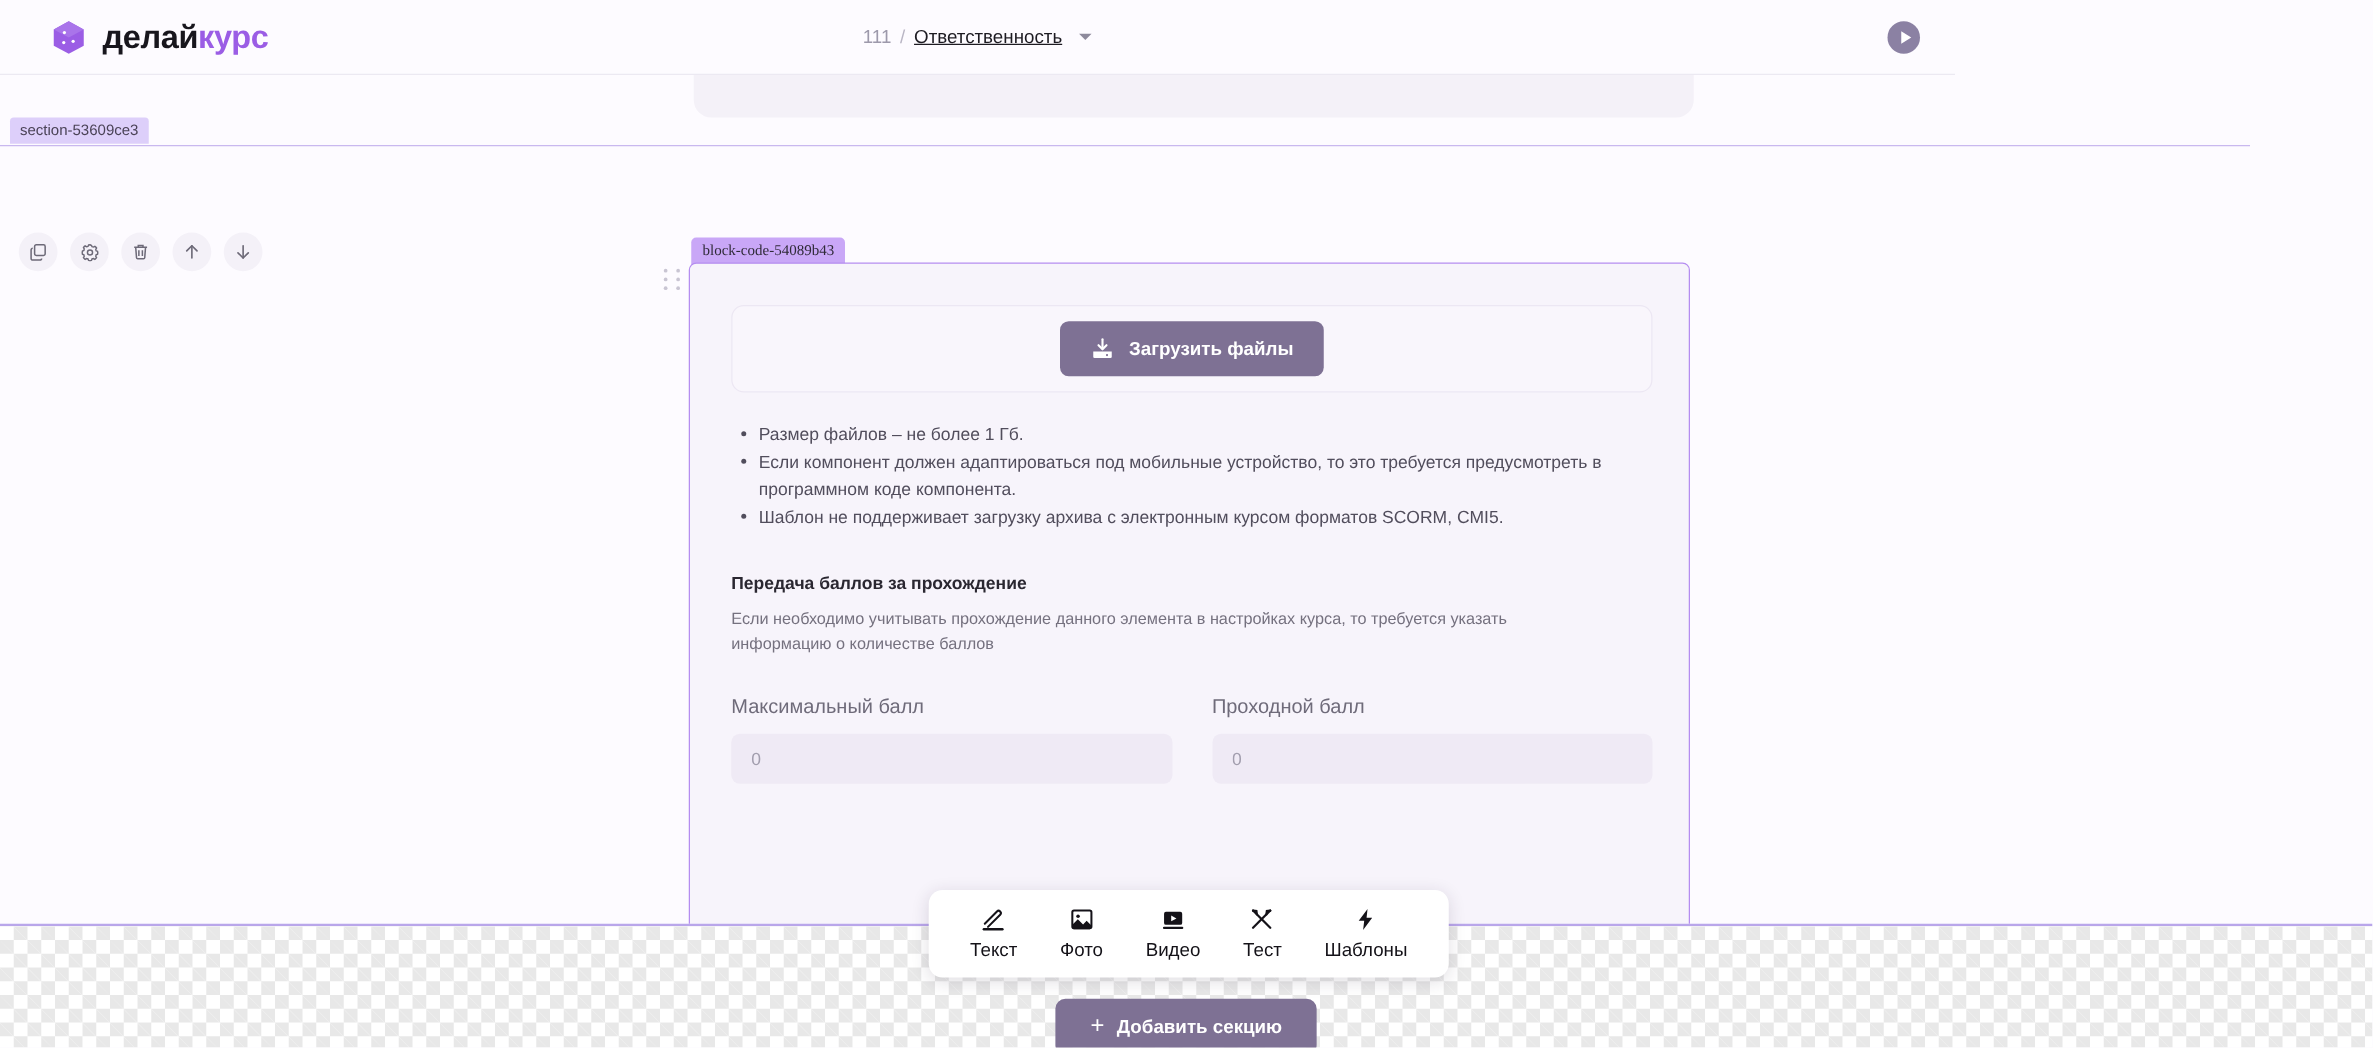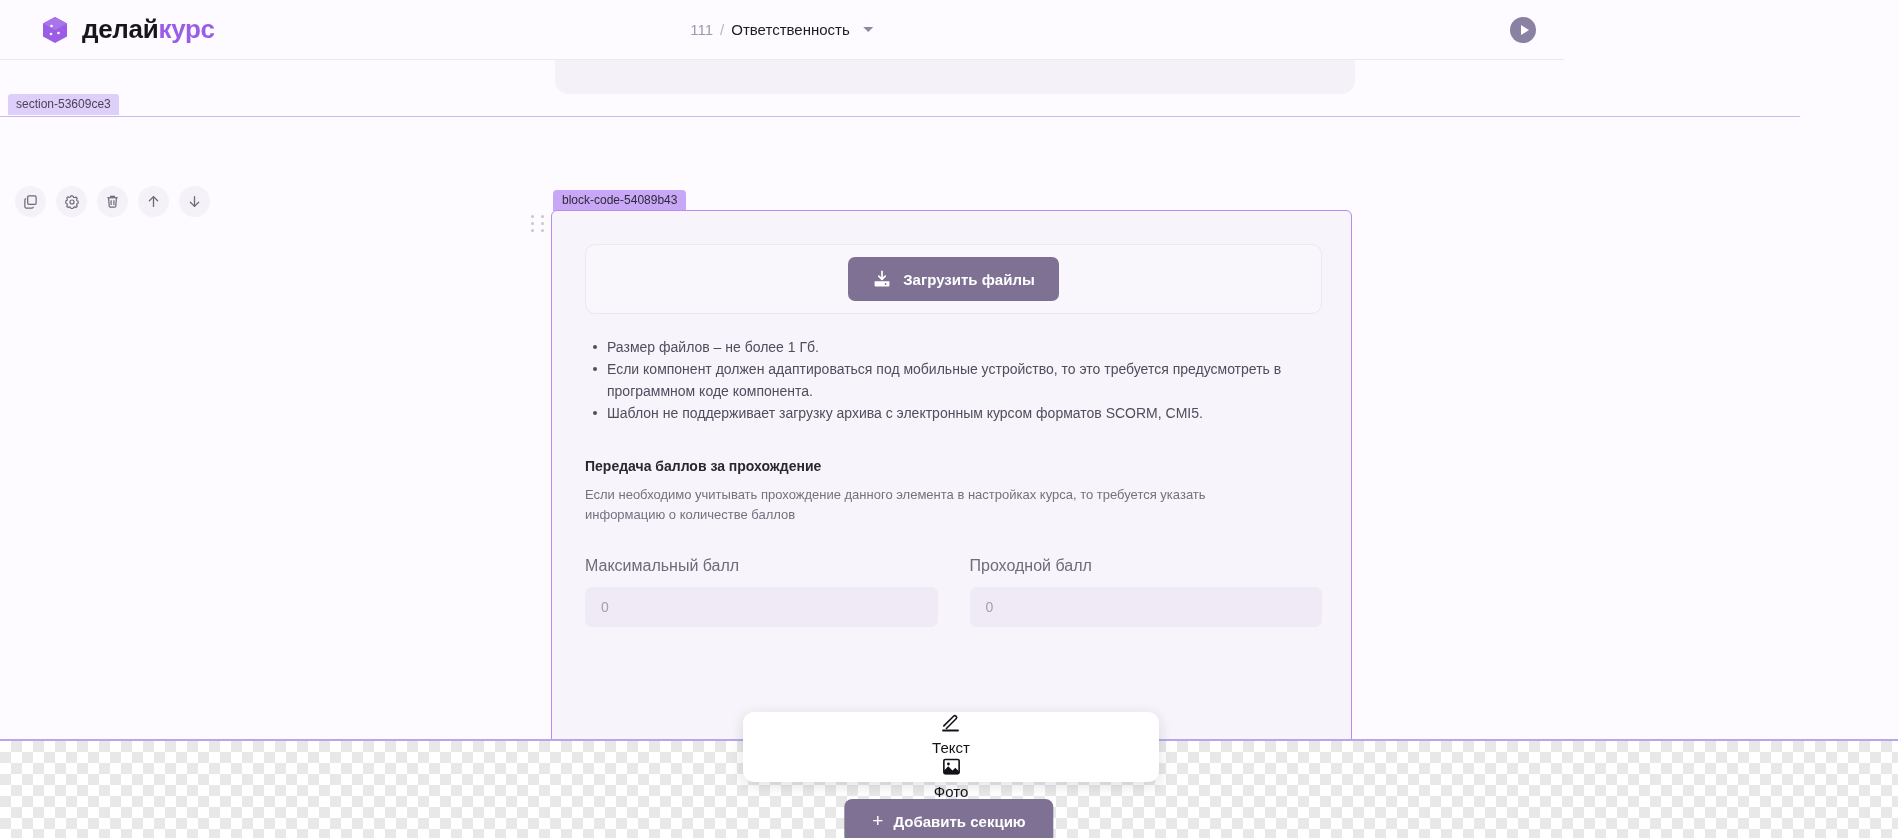--- a/index.html
+++ b/index.html
@@ -51,21 +51,21 @@
     position: absolute;
     left: 50%;
     transform: translateX(-50%);
     display: flex;
     align-items: center;
     gap: 7px;
     font-size: 15px;
   }
   .bc-num { color: #9d99ab; }
   .bc-sep { color: #b9b5c4; }
-  .bc-title { color: #1d1b22; }
+  .bc-title { color: #1d1b22; text-decoration: underline; }
   .bc-caret {
     margin-left: 7px;
     width: 0; height: 0;
     border-left: 5px solid transparent;
     border-right: 5px solid transparent;
     border-top: 5px solid #8e8a9c;
   }
 
   .play-btn {
     position: absolute;
@@ -164,20 +164,21 @@
   
   .block-badge {
     position: absolute;
     top: 130px; left: 553px;
     background: #c9a7f7;
     color: #2f2a38;
     font-size: 12px;
     padding: 3px 9px 4px 9px;
     border-radius: 4px 4px 0 0;
     white-space: nowrap;
+    font-family: Liberation Serif, serif;
   }
 
   
   .block-frame {
     position: absolute;
     top: 150px; left: 551px;
     width: 801px;
     height: 550px;
     border: 1px solid #b58df0;
     border-radius: 6px;
@@ -312,21 +313,20 @@
     width: 416px;
     height: 70px;
     background: #ffffff;
     border-radius: 11px;
     box-shadow: 0 3px 14px rgba(40,30,60,0.14);
     display: flex;
     align-items: center;
     justify-content: space-around;
     padding: 0 16px;
     z-index: 5;
-    flex-direction: column;
   }
   .add-item {
     display: flex;
     flex-direction: column;
     align-items: center;
     gap: 7px;
     cursor: pointer;
     padding: 0 6px;
   }
   .add-item .ai-icon {

